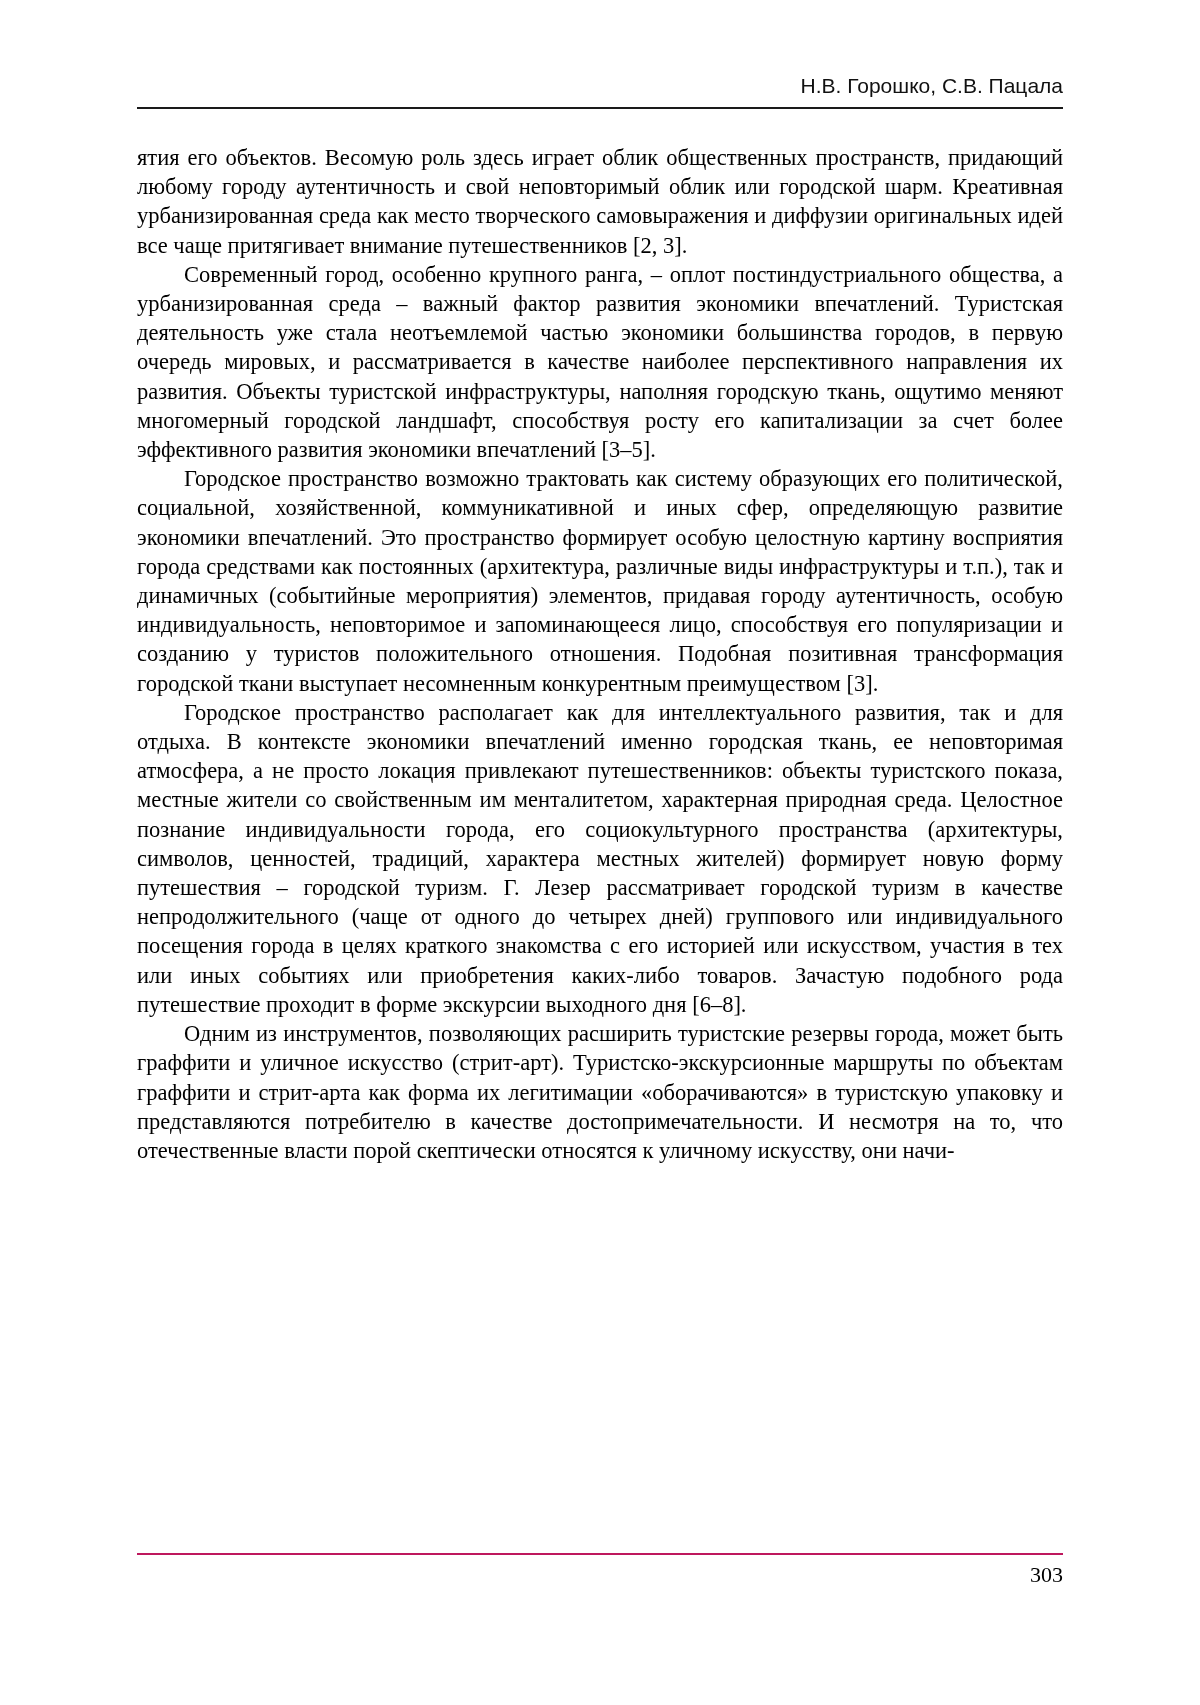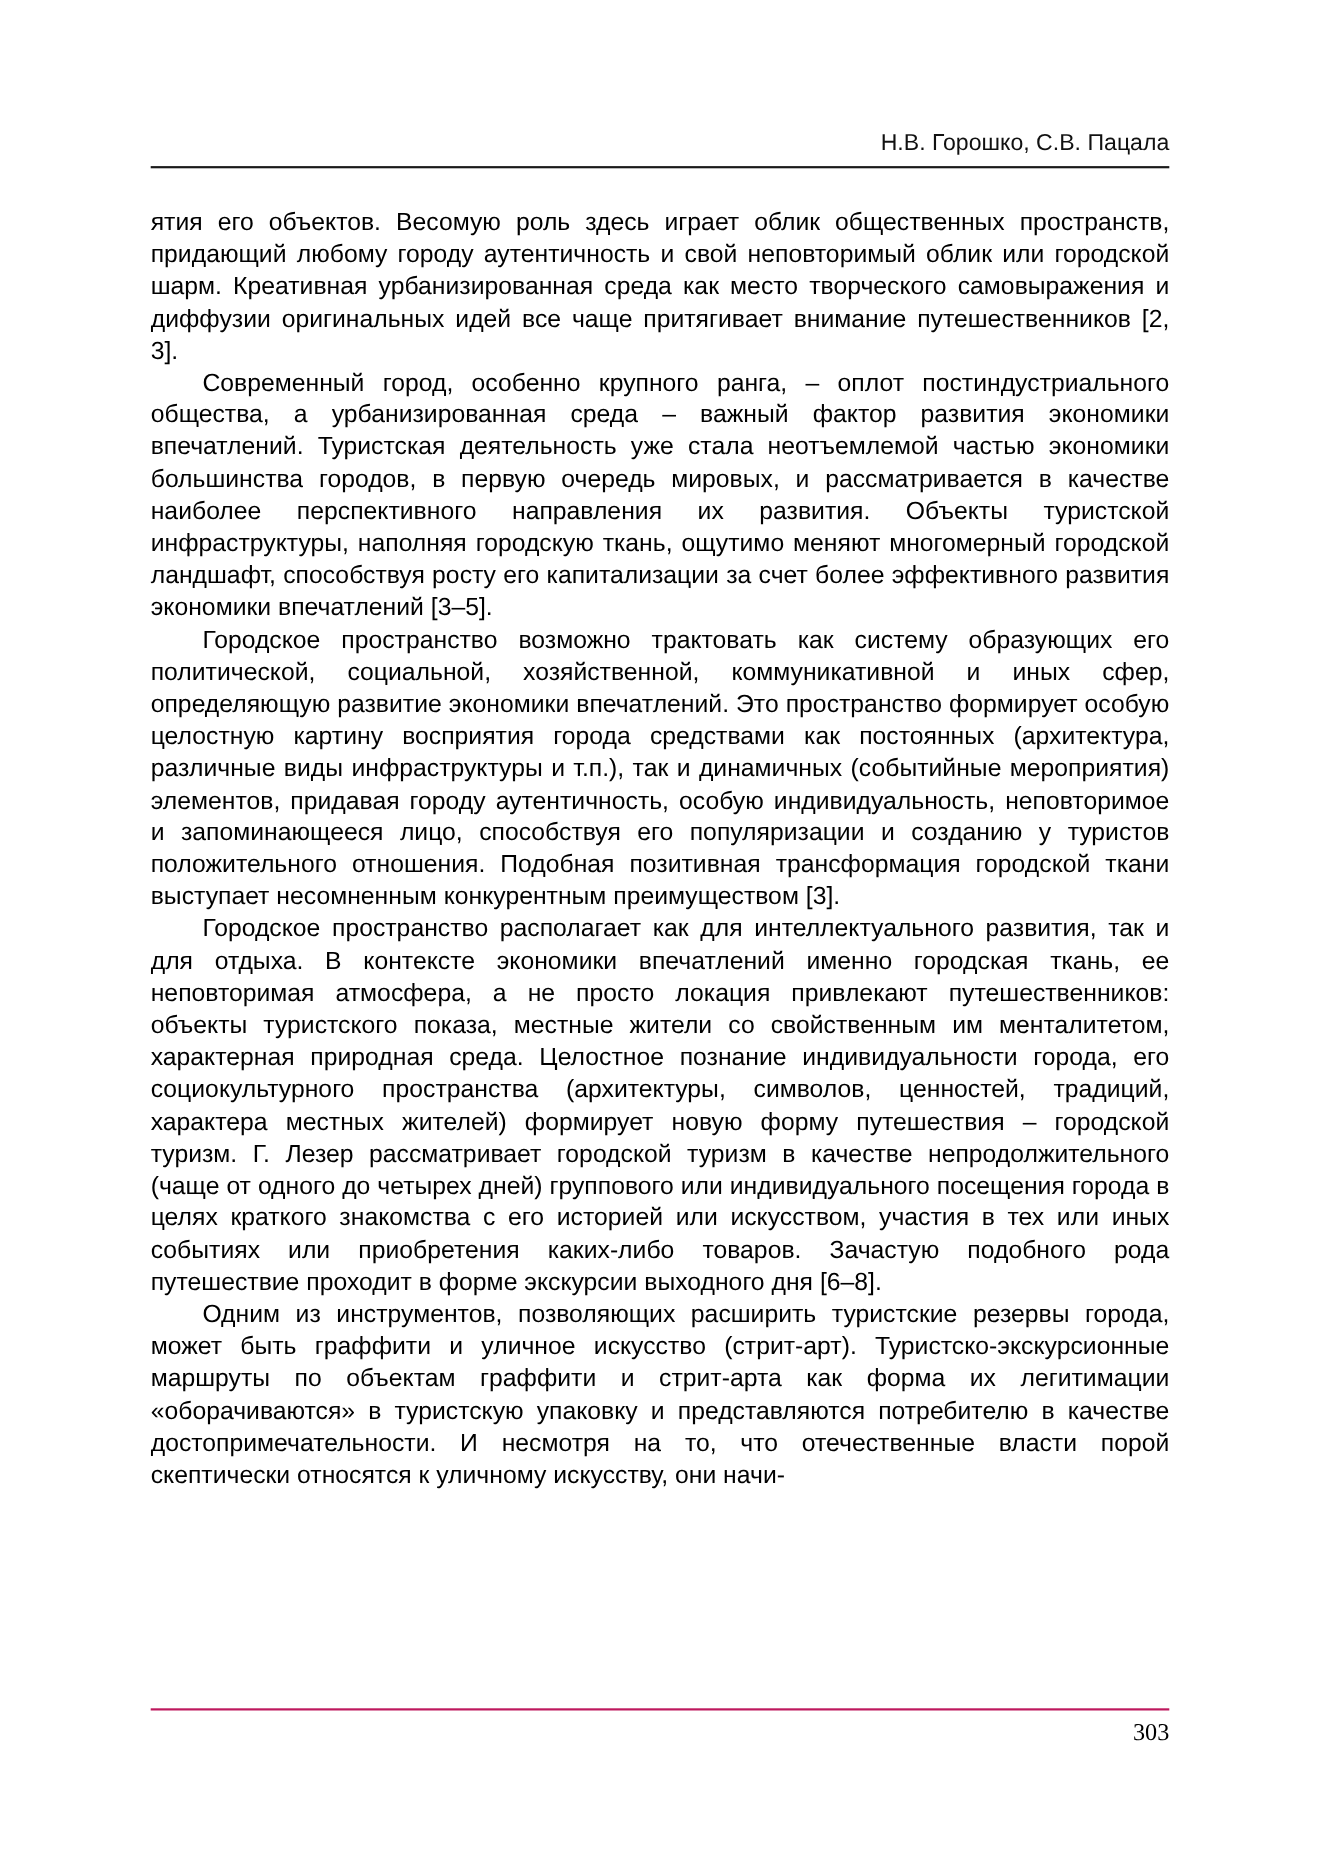--- a/index.html
+++ b/index.html
@@ -10,34 +10,33 @@
     height: 1705px;
     background: #ffffff;
     overflow: hidden;
     color: #111111;
   }
   .content {
     position: absolute;
     left: 137px;
     width: 926px;
     top: 0;
-    margin-top: 44px;
   }
   .page-header {
     padding-top: 74px;
     padding-bottom: 9px;
     border-bottom: 2px solid #1a1a1a;
     text-align: right;
     font-family: "Liberation Sans", sans-serif;
     font-size: 21px;
     color: #111111;
   }
   .body-text {
     margin-top: 34px;
-    font-family: Liberation Sans, sans-serif;
+    font-family: Liberation Serif, serif;
     font-size: 22.5px;
     line-height: 29.2px;
     text-align: justify;
     text-justify: inter-word;
     hyphens: auto;
     color: #000000;
   }
   .body-text p.indent {
     text-indent: 47px;
   }

